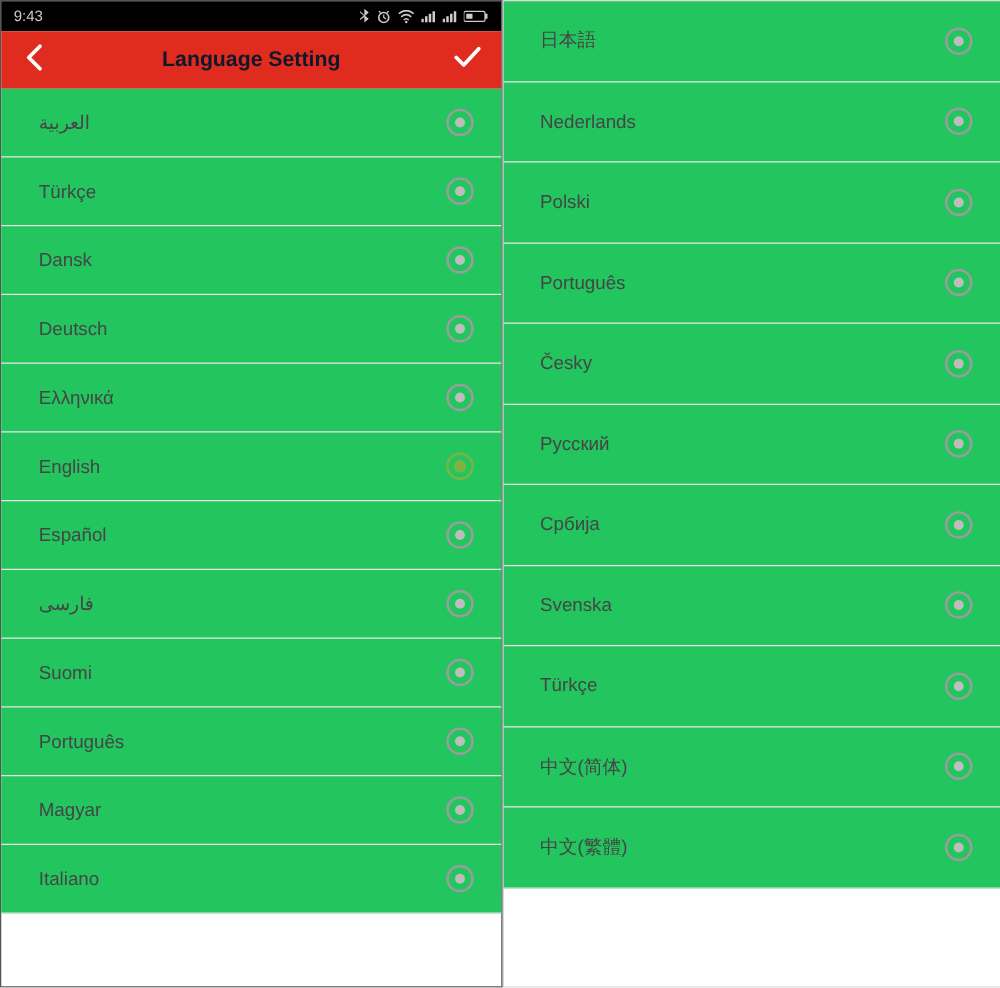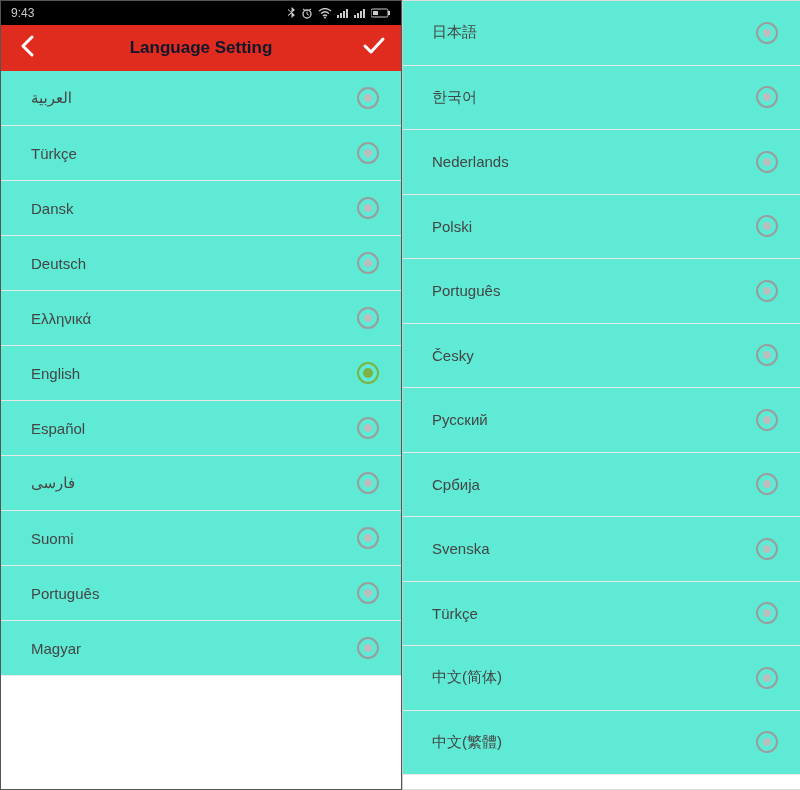--- a/index.html
+++ b/index.html
@@ -63,21 +63,21 @@
     width: 30px;
     height: 30px;
     display: flex;
     align-items: center;
     justify-content: center;
     cursor: pointer;
   }
 
   
   .list {
-    background: #5eead4;
+    background: #22c55e;
   }
   .row {
     display: flex;
     align-items: center;
     justify-content: space-between;
     padding: 0 22px 0 30px;
     height: 55px;
     border-bottom: 1px solid #e8e8e8;
     cursor: pointer;
   }
@@ -241,39 +241,39 @@
         <span class="radio">
           <span class="dot"></span>
         </span>
       </div>
       <div class="row">
         <span class="label">Magyar</span>
         <span class="radio">
           <span class="dot"></span>
         </span>
       </div>
+      <div class="row">
+        <span class="label">Italiano</span>
+        <span class="radio">
+          <span class="dot"></span>
+        </span>
+      </div>
     </div>
 
 </div>
 
 <div class="phone-right">
   <div class="list" id="right-list">
       <div class="row">
         <span class="label">日本語</span>
         <span class="radio">
           <span class="dot"></span>
         </span>
       </div>
       <div class="row">
-        <span class="label">한국어</span>
-        <span class="radio">
-          <span class="dot"></span>
-        </span>
-      </div>
-      <div class="row">
         <span class="label">Nederlands</span>
         <span class="radio">
           <span class="dot"></span>
         </span>
       </div>
       <div class="row">
         <span class="label">Polski</span>
         <span class="radio">
           <span class="dot"></span>
         </span>

